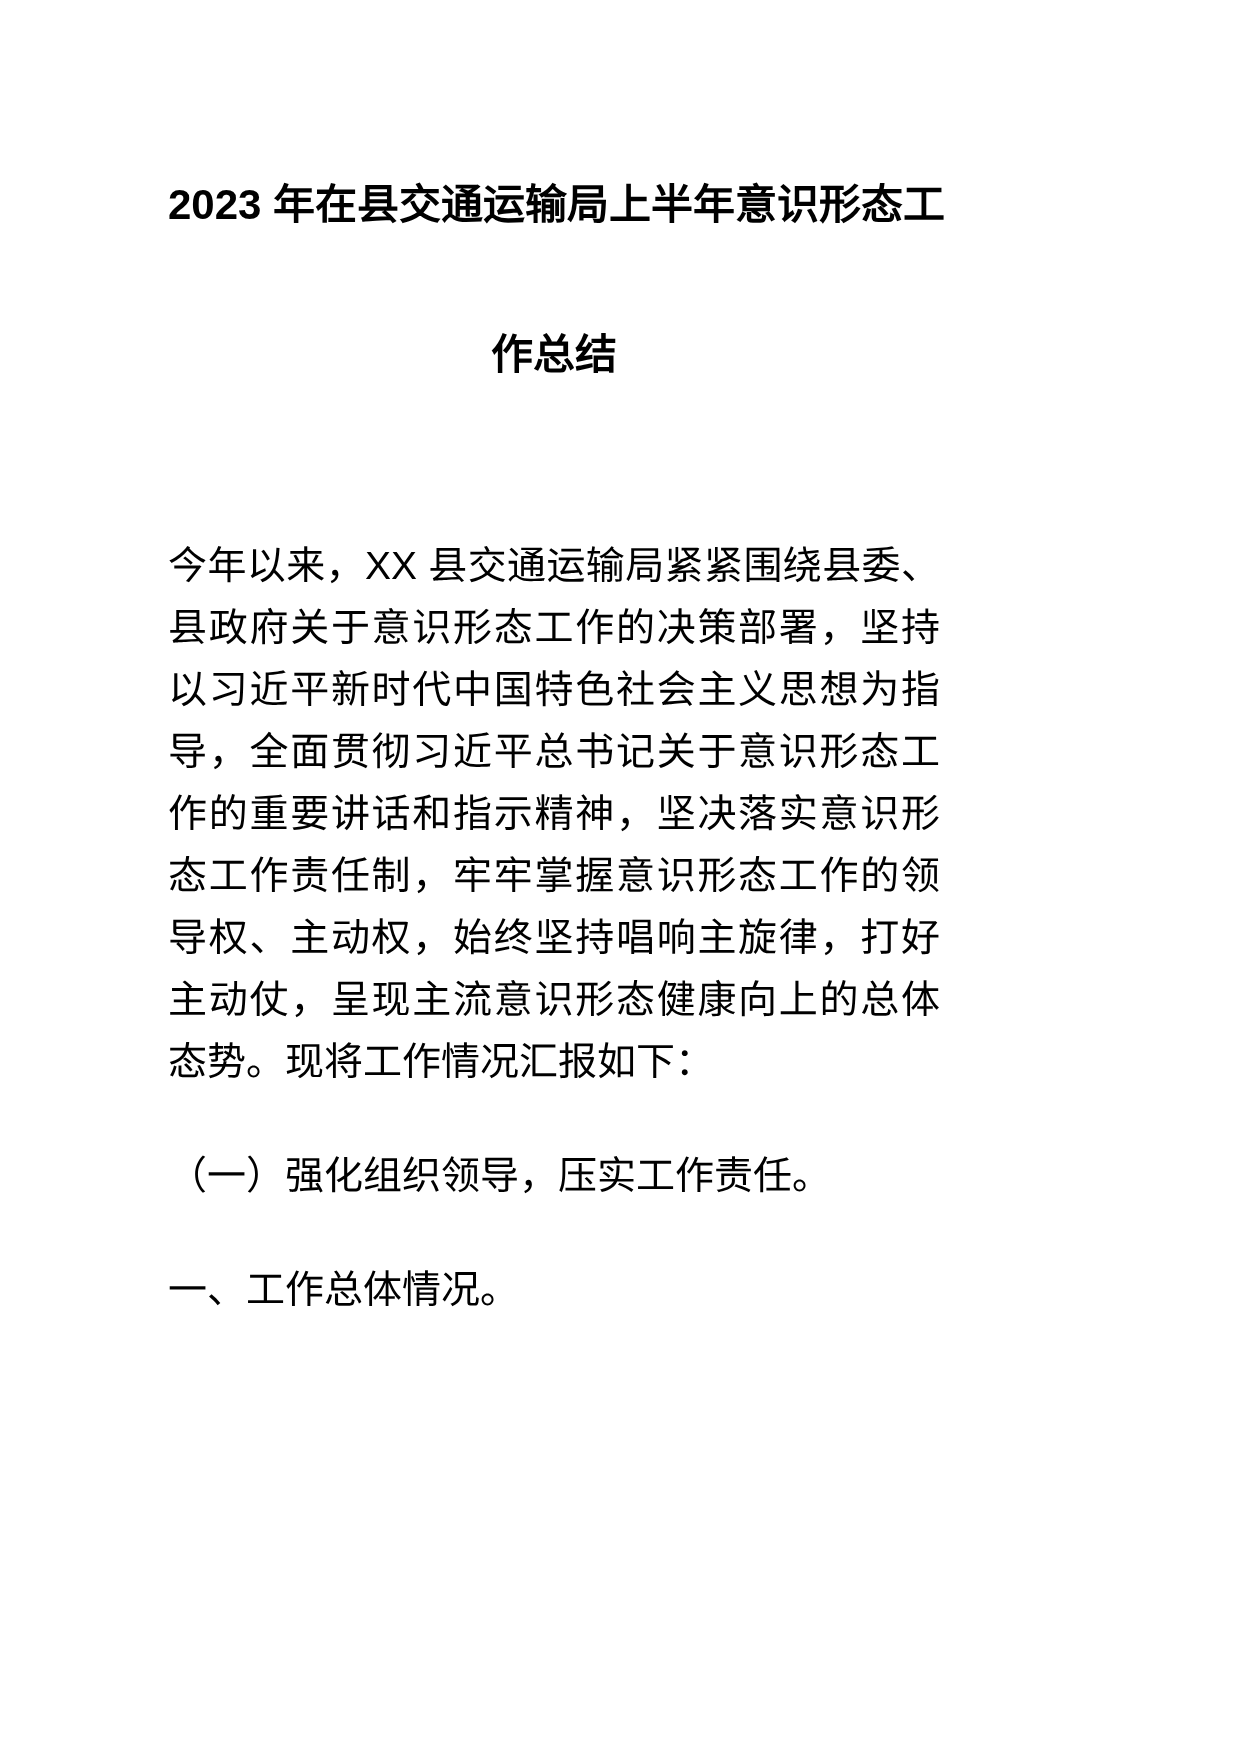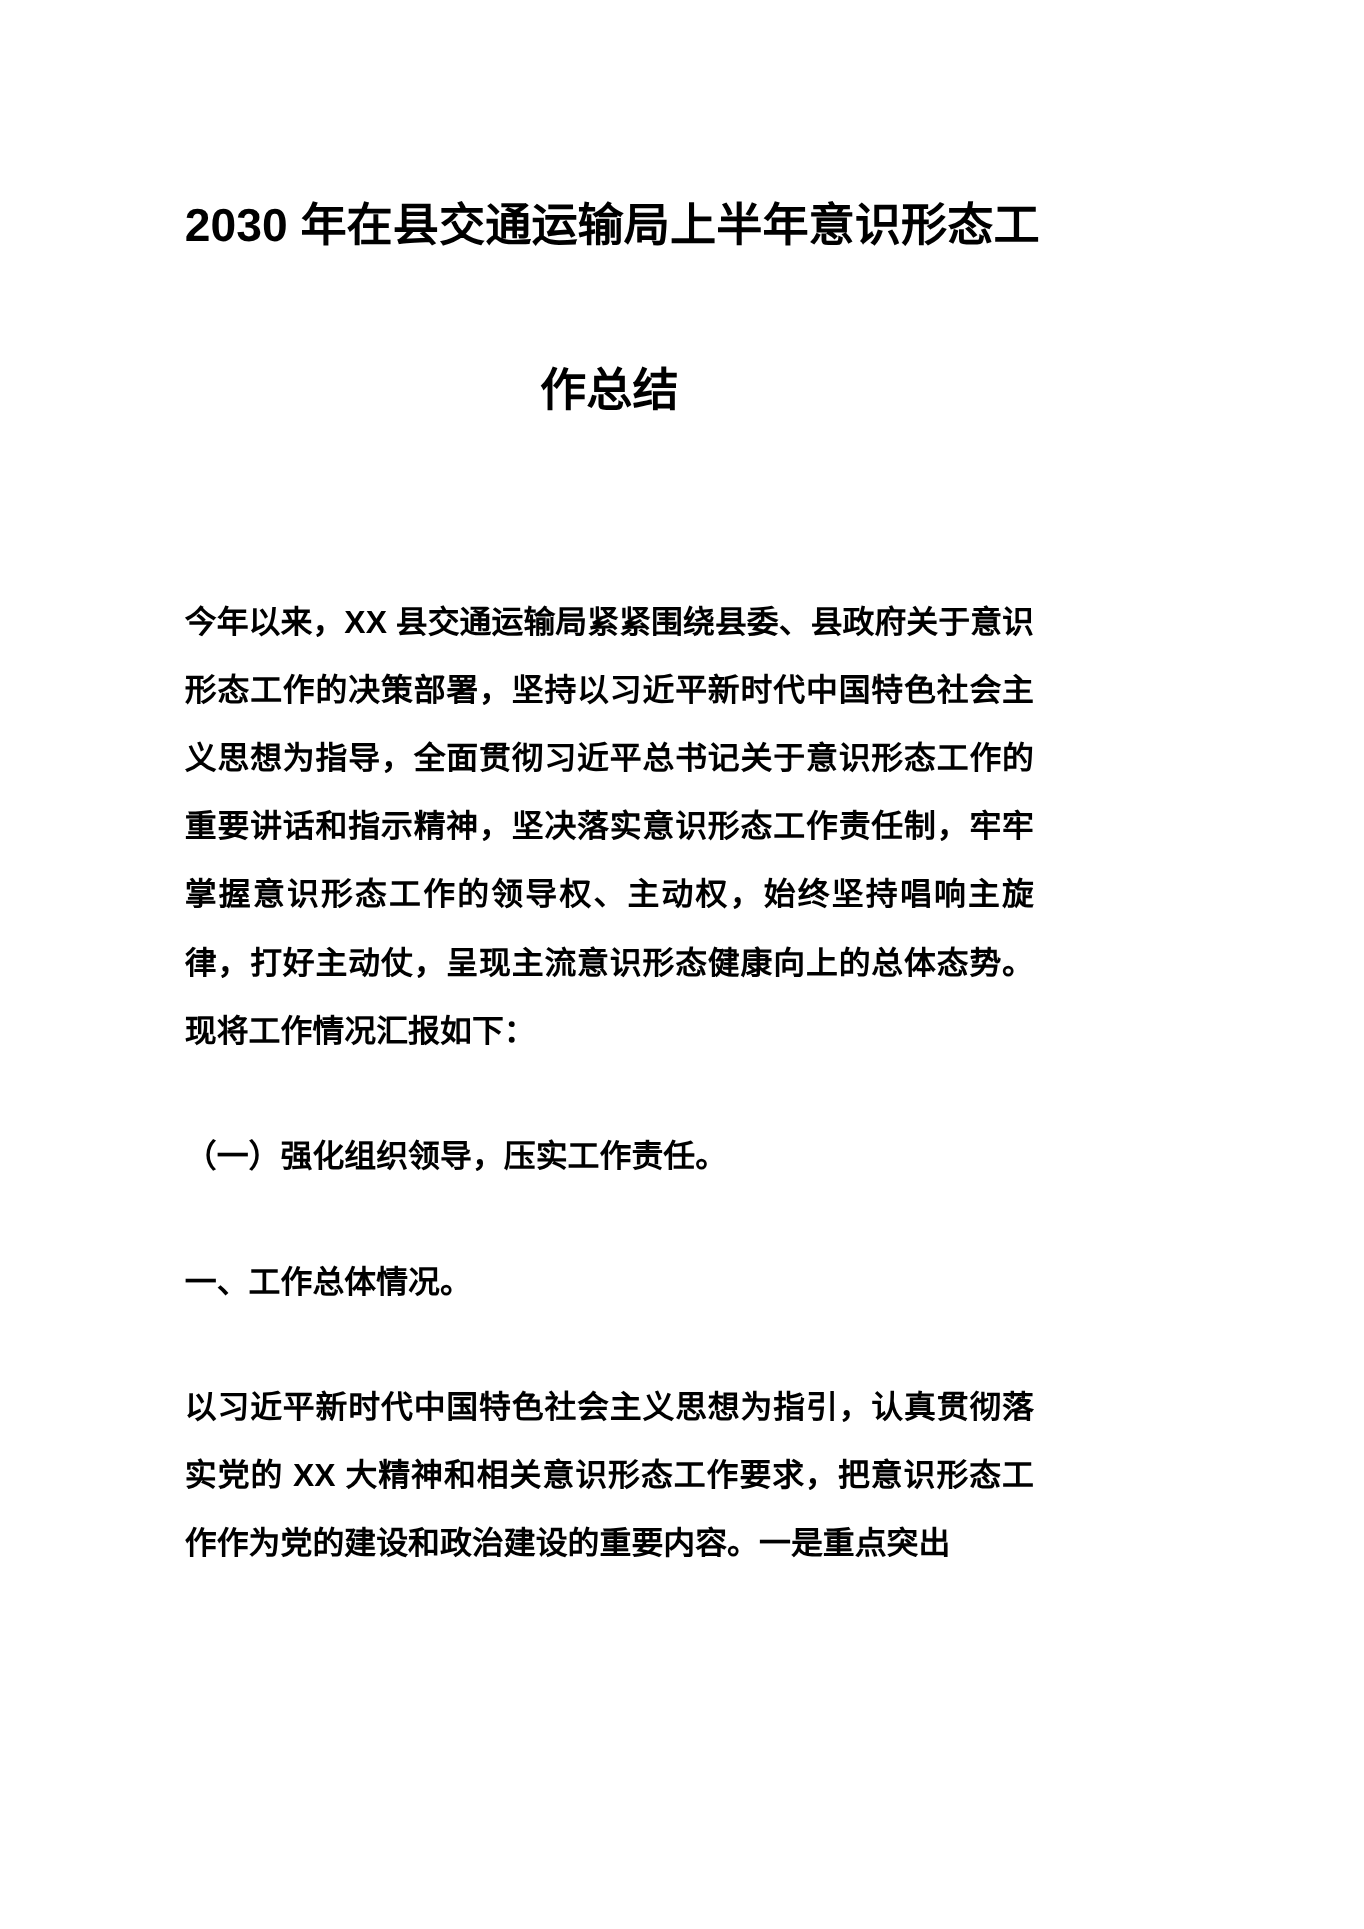--- a/index.html
+++ b/index.html
@@ -27,45 +27,44 @@
     font-weight: 700;
     line-height: 150px;
     color: #000000;
   }
   .doc-title .title-line {
     display: block;
     white-space: nowrap;
   }
   .doc-body p {
     margin: 0 0 52px 0;
-    font-size: 29px;
-    font-weight: 700;
+    font-size: 39px;
+    font-weight: 400;
     line-height: 62px;
     text-align: justify;
     text-justify: inter-character;
     color: #000000;
     word-break: break-all;
   }
   .doc-body p:last-child {
     margin-bottom: 0;
   }
 </style>
 </head>
 <body>
 
 <div class="page">
 
   <h1 class="doc-title">
-    <span class="title-line">2030 年在县交通运输局上半年意识形态工</span>
+    <span class="title-line">2023 年在县交通运输局上半年意识形态工</span>
     <span class="title-line">作总结</span>
   </h1>
 
   <div class="doc-body">
     <p>今年以来，XX 县交通运输局紧紧围绕县委、县政府关于意识形态工作的决策部署，坚持以习近平新时代中国特色社会主义思想为指导，全面贯彻习近平总书记关于意识形态工作的重要讲话和指示精神，坚决落实意识形态工作责任制，牢牢掌握意识形态工作的领导权、主动权，始终坚持唱响主旋律，打好主动仗，呈现主流意识形态健康向上的总体态势。现将工作情况汇报如下：</p>
 
     <p>（一）强化组织领导，压实工作责任。</p>
 
     <p>一、工作总体情况。</p>
 
-    <p>以习近平新时代中国特色社会主义思想为指引，认真贯彻落实党的 XX 大精神和相关意识形态工作要求，把意识形态工作作为党的建设和政治建设的重要内容。一是重点突出</p>
   </div>
 
 </div>
 
 </body></html>

